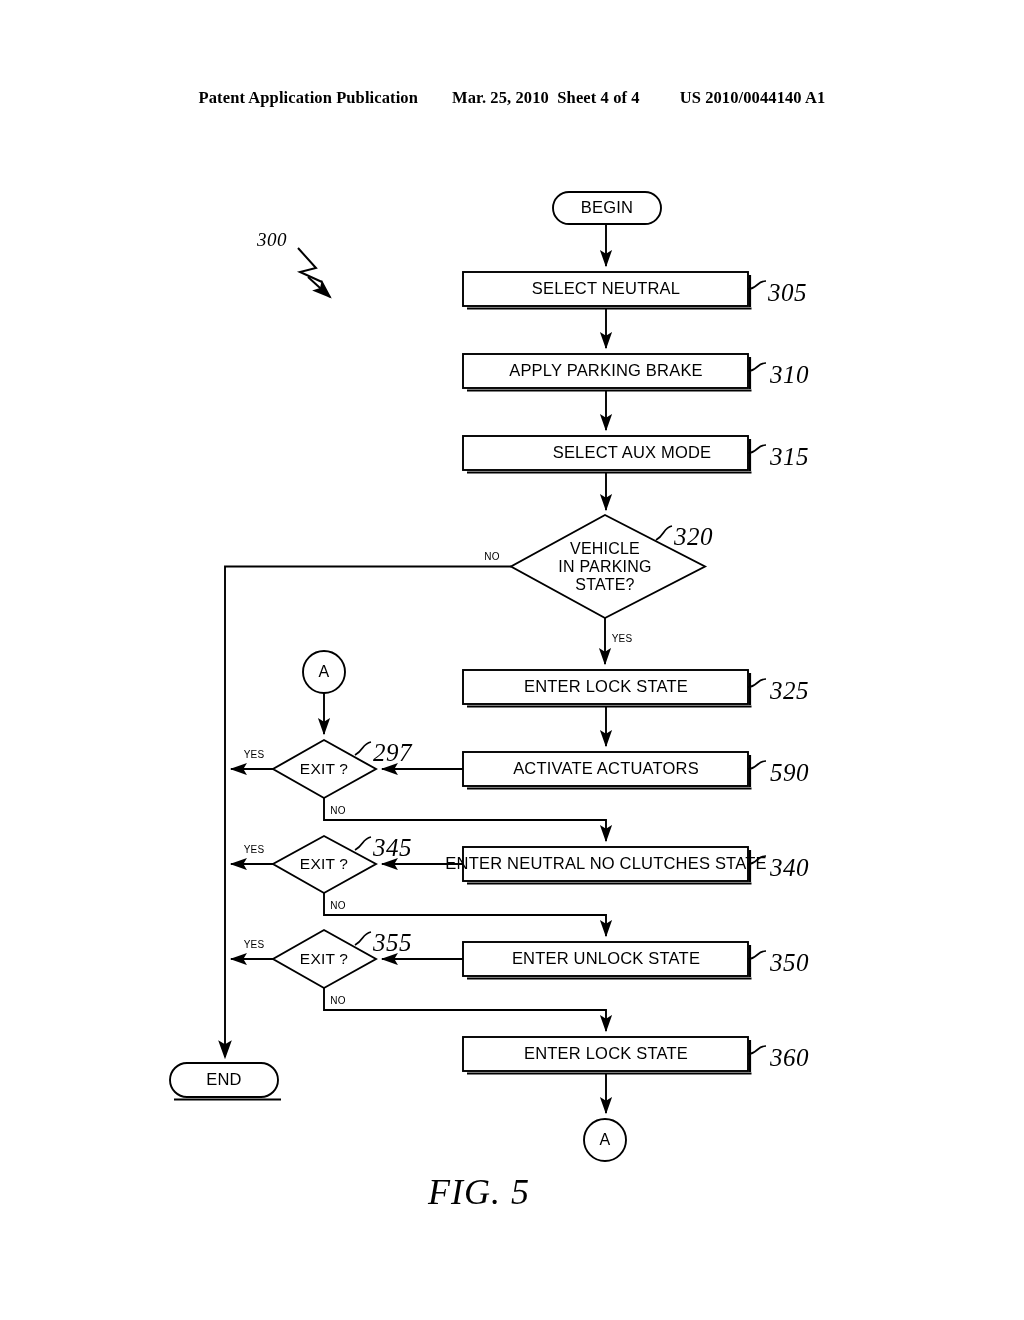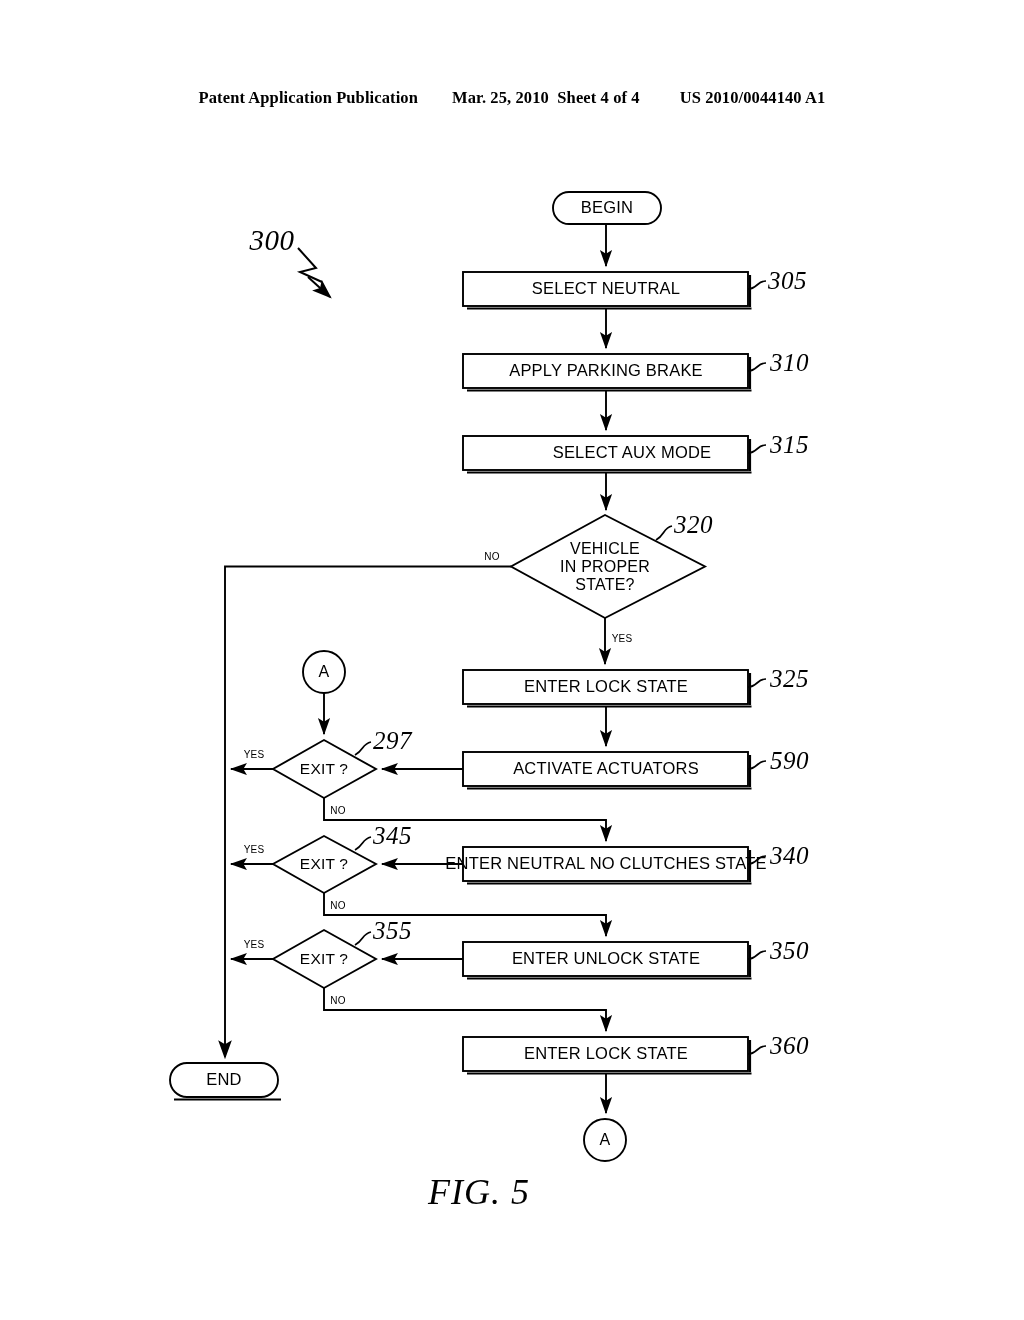--- a/index.html
+++ b/index.html
@@ -45,35 +45,36 @@
   .dtext3{font-size:16px;line-height:1.12;}
   .branch{font-size:10px;}
   .refnum{
     position:absolute;
     font-family:"Liberation Serif",serif;
     font-style:italic;
     font-size:25px;
     letter-spacing:.5px;
     white-space:nowrap;
     transform:translate(0,-50%);
+    margin-top:12px;
   }
   .figlbl{
     position:absolute;
     font-family:"Liberation Serif",serif;
     font-style:italic;
     font-size:36px;
     letter-spacing:1px;
     white-space:nowrap;
     transform:translate(-50%,-50%);
   }
   .idnum{
     position:absolute;
     font-family:"Liberation Serif",serif;
     font-style:italic;
-    font-size:29px;
+    font-size:19px;
     letter-spacing:.5px;
     white-space:nowrap;
     transform:translate(-50%,-50%);
   }
 </style>
 </head>
 <body>
 
 <div id="sheet">
 
@@ -248,21 +249,21 @@
   <div class="lbl boxtext" style="left:606px;top:371px;">APPLY PARKING BRAKE</div>
   <div class="lbl boxtext" style="left:632px;top:453px;">SELECT AUX MODE</div>
   <div class="lbl boxtext" style="left:606px;top:687px;">ENTER LOCK STATE</div>
   <div class="lbl boxtext" style="left:606px;top:769px;">ACTIVATE ACTUATORS</div>
   <div class="lbl boxtext" style="left:606px;top:864px;">ENTER NEUTRAL NO CLUTCHES STATE</div>
   <div class="lbl boxtext" style="left:606px;top:959px;">ENTER UNLOCK STATE</div>
   <div class="lbl boxtext" style="left:606px;top:1054px;">ENTER LOCK STATE</div>
 
   <div class="lbl dtext3" style="left:605px;top:567px;">
     <div>VEHICLE</div>
-    <div>IN PROPER</div>
+    <div>IN PARKING</div>
     <div>STATE?</div>
   </div>
 
   <div class="lbl dtext" style="left:324px;top:769px;">EXIT ?</div>
   <div class="lbl dtext" style="left:324px;top:864px;">EXIT ?</div>
   <div class="lbl dtext" style="left:324px;top:959px;">EXIT ?</div>
 
   <div class="lbl branch" style="left:492px;top:557px;">NO</div>
   <div class="lbl branch" style="left:622px;top:639px;">YES</div>
 

